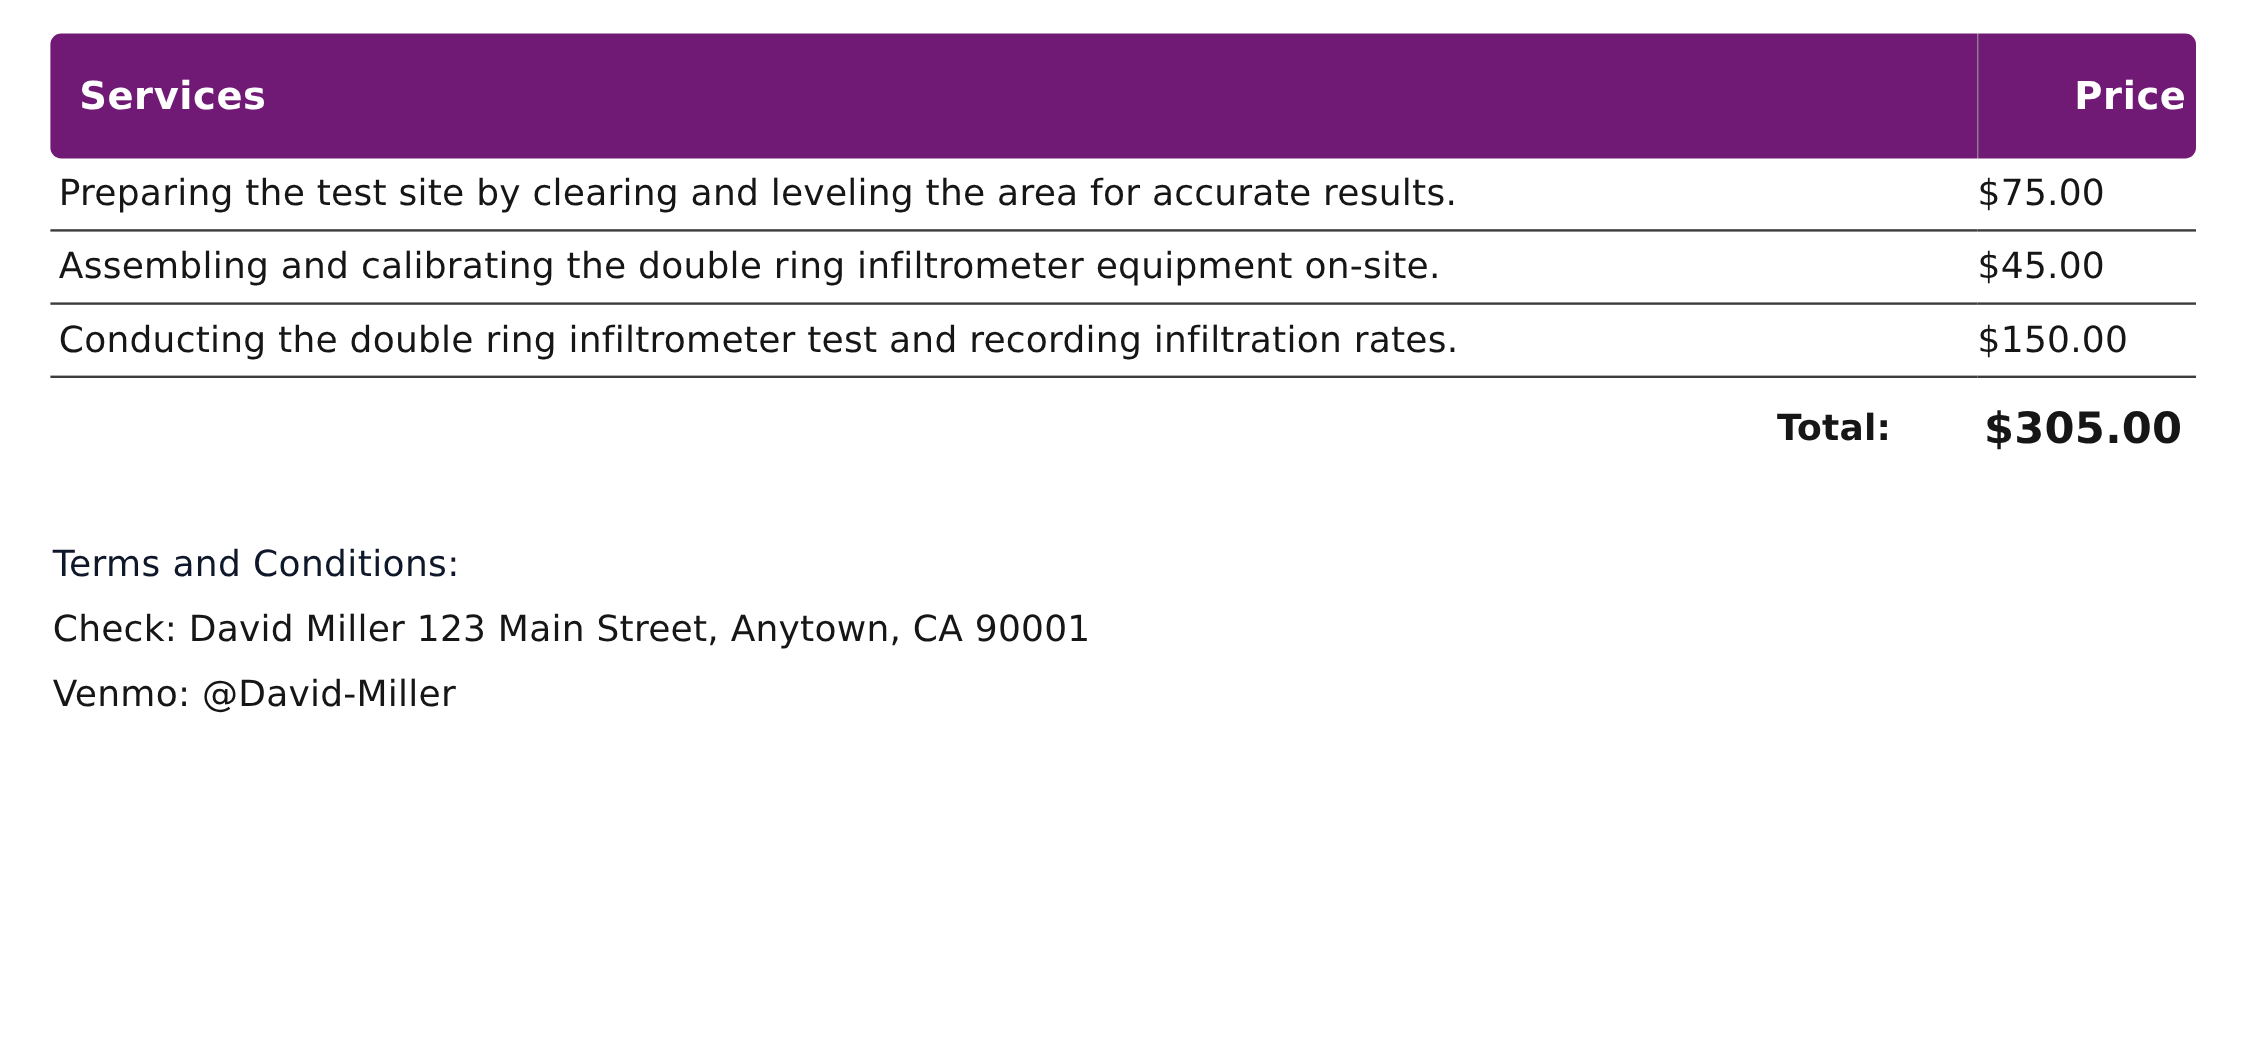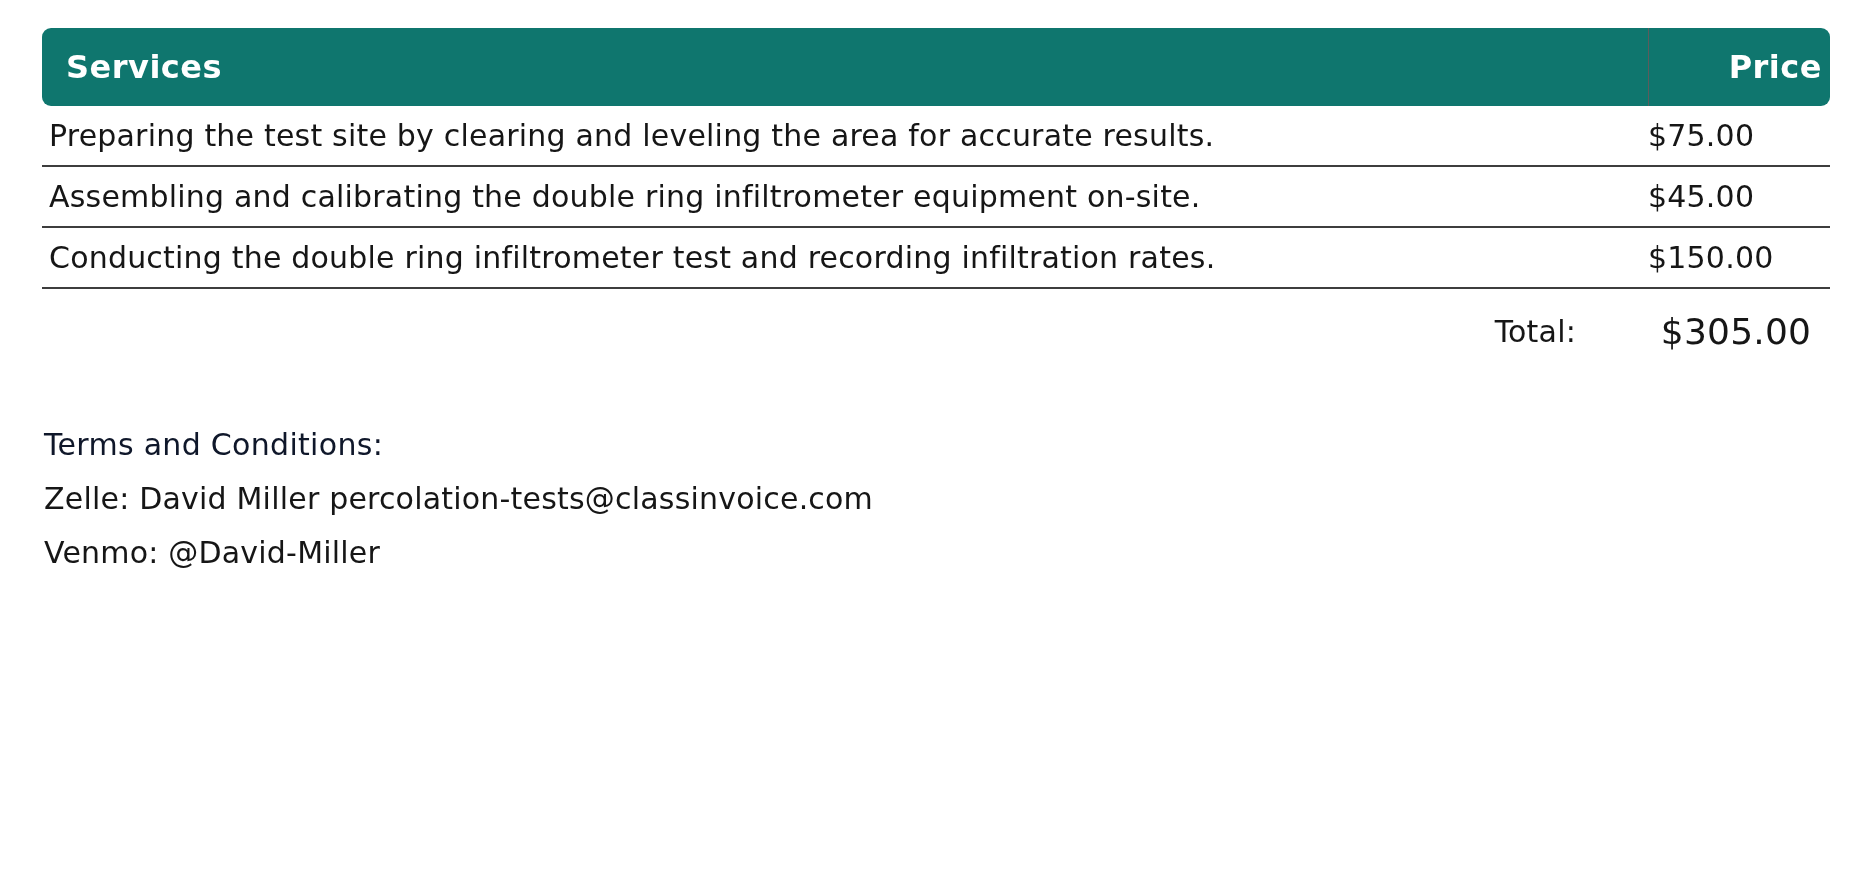--- a/index.html
+++ b/index.html
@@ -17,25 +17,25 @@
     padding: 28px 38px 0 42px;
   }
   table.services-table {
     width: 100%;
     border-collapse: separate;
     border-spacing: 0;
     table-layout: fixed;
   }
   .col-price { width: 182px; }
   thead th {
-    background: #0f766e;
+    background: #701a75;
     color: #ffffff;
     font-size: 32px;
     font-weight: bold;
-    height: 78px;
+    height: 104px;
     vertical-align: middle;
     letter-spacing: 0.5px;
   }
   th.th-services {
     text-align: left;
     padding-left: 24px;
     border-radius: 9px 0 0 9px;
   }
   th.th-price {
     text-align: right;
@@ -55,21 +55,21 @@
     padding-left: 7px;
     padding-right: 10px;
   }
   td.td-price {
     text-align: left;
     padding-right: 6px;
     white-space: nowrap;
   }
   tr.total-row td {
     border-bottom: none;
-    font-weight: normal;
+    font-weight: bold;
     height: 84px;
   }
   tr.total-row td.td-total-label {
     text-align: right;
     padding-right: 72px;
   }
   tr.total-row td.td-total-amount {
     text-align: center;
     padding-right: 6px;
     font-size: 36px;
@@ -123,17 +123,17 @@
       </tr>
       <tr class="total-row">
         <td class="td-total-label">Total:</td>
         <td class="td-total-amount">$305.00</td>
       </tr>
     </tbody>
   </table>
 
   <div class="terms">
     <div class="terms-title">Terms and Conditions:</div>
-    <div class="terms-line">Zelle: David Miller percolation-tests@classinvoice.com</div>
+    <div class="terms-line">Check: David Miller 123 Main Street, Anytown, CA 90001</div>
     <div class="terms-line">Venmo: @David-Miller</div>
   </div>
 
 </div>
 
 </body></html>

